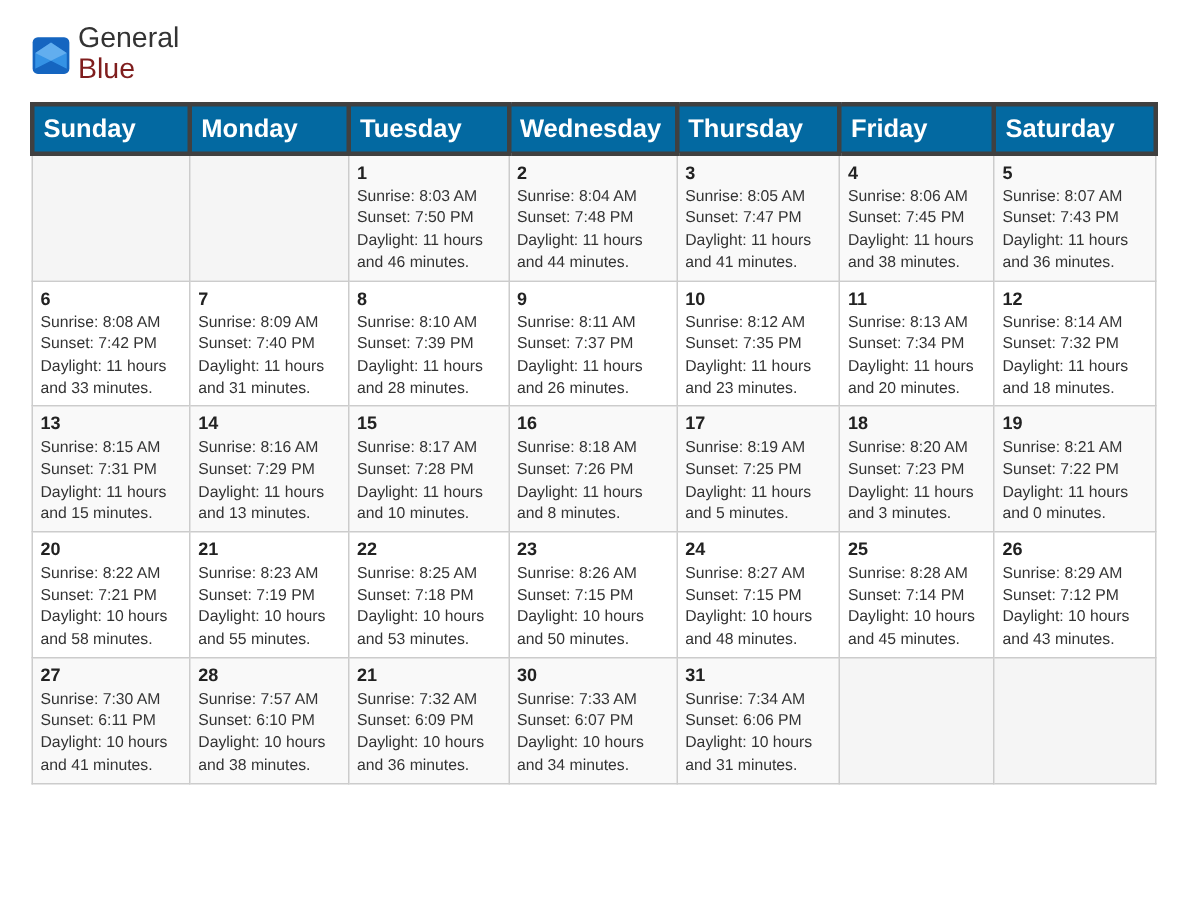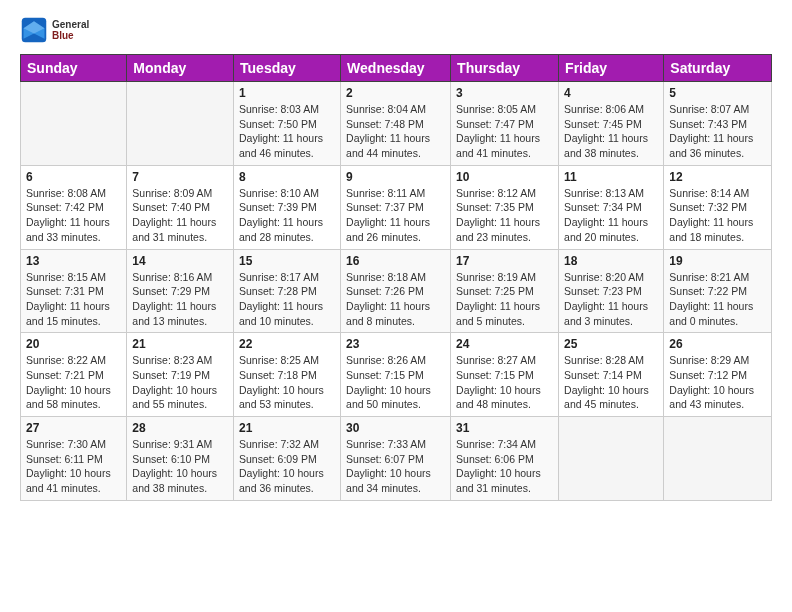--- a/index.html
+++ b/index.html
@@ -23,22 +23,22 @@
       margin-bottom: 10px;
     }
     .logo {
       display: flex;
       align-items: center;
       gap: 2px;
     }
     .logo-text {
       display: flex;
       flex-direction: column;
-      font-size: 10px;
-      font-weight: bold;
+      font-size: 19px;
+      font-weight: normal;
       line-height: 1.1;
     }
     .logo-text span:first-child { color: #333; }
     .logo-text span:last-child { color: #7f1d1d; }
     .logo-icon {
       width: 28px;
       height: 28px;
       margin-right: 2px;
     }
     .title-block {
@@ -54,27 +54,27 @@
       font-size: 15px;
       font-weight: normal;
       color: #444;
     }
     .calendar {
       width: 100%;
       border-collapse: collapse;
       font-size: 11px;
     }
     .calendar thead th {
-      background: #a21caf;
+      background: #0369a1;
       color: #fff;
       padding: 5px 6px;
       text-align: left;
-      font-size: 14px;
+      font-size: 17px;
       font-weight: bold;
-      border: 1px solid #404040;
+      border: 3px solid #404040;
     }
     .calendar tbody td {
       border: 1px solid #ccc;
       padding: 4px 5px;
       vertical-align: top;
       width: 113px;
       min-height: 70px;
       background: #fff;
     }
     .calendar tbody tr:nth-child(odd) td {
@@ -352,21 +352,21 @@
             <span class="cell-day">27</span>
             <div class="cell-detail">
               <div>Sunrise: 7:30 AM</div>
               <div>Sunset: 6:11 PM</div>
               <div>Daylight: 10 hours and 41 minutes.</div>
             </div>
           </td>
           <td>
             <span class="cell-day">28</span>
             <div class="cell-detail">
-              <div>Sunrise: 9:31 AM</div>
+              <div>Sunrise: 7:57 AM</div>
               <div>Sunset: 6:10 PM</div>
               <div>Daylight: 10 hours and 38 minutes.</div>
             </div>
           </td>
           <td>
             <span class="cell-day">21</span>
             <div class="cell-detail">
               <div>Sunrise: 7:32 AM</div>
               <div>Sunset: 6:09 PM</div>
               <div>Daylight: 10 hours and 36 minutes.</div>

